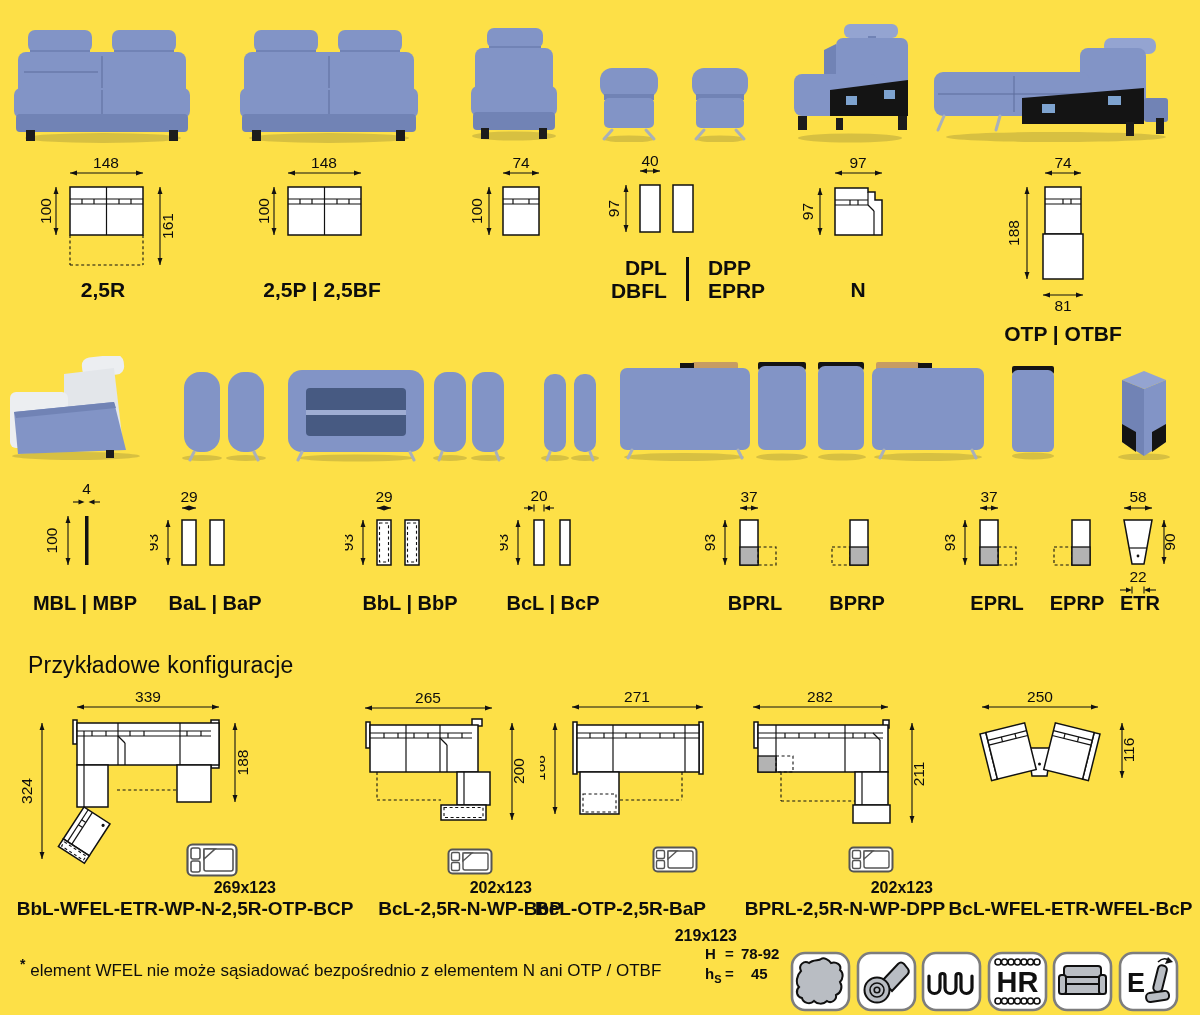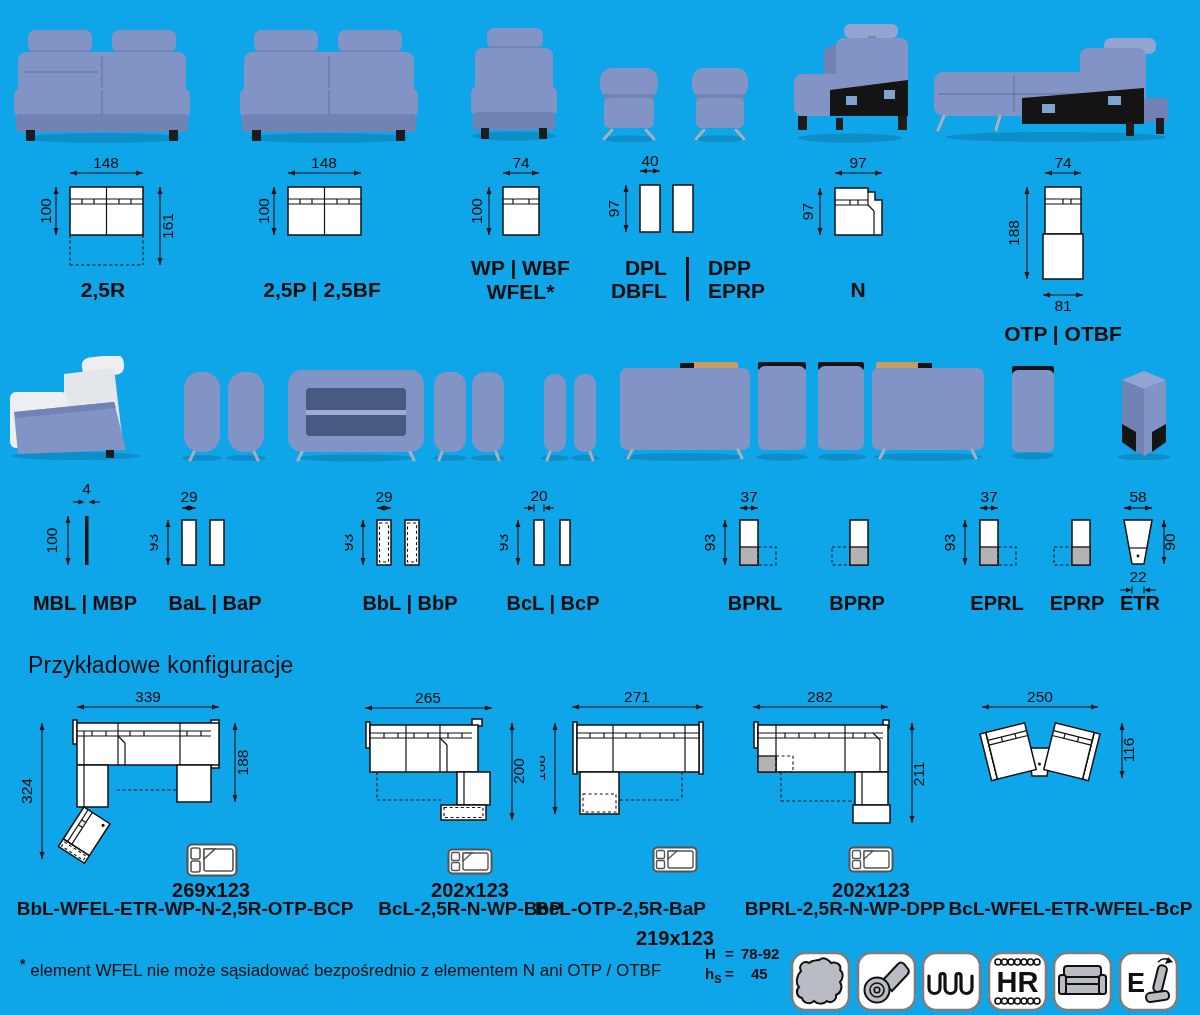--- a/index.html
+++ b/index.html
@@ -1,21 +1,21 @@
 <!DOCTYPE html>
 <html><head>
 <meta charset="utf-8">
 <style>
   html,body{margin:0;padding:0;background:#fff;}
-  .page{position:relative;width:1200px;height:1015px;background:#0ea5e9;font-family:"Liberation Sans",sans-serif;color:#0d0d0d;overflow:hidden;}
+  .page{position:relative;width:1200px;height:1015px;background:#fde047;font-family:"Liberation Sans",sans-serif;color:#0d0d0d;overflow:hidden;}
   .abs{position:absolute;}
   .lb1{font-weight:bold;font-size:21px;text-align:center;white-space:nowrap;}
   .lb2{font-weight:bold;font-size:20px;text-align:center;white-space:nowrap;}
   .lbc{font-weight:bold;font-size:19px;text-align:center;white-space:nowrap;}
-  .lbm{font-weight:bold;font-size:20px;text-align:center;white-space:nowrap;}
+  .lbm{font-weight:bold;font-size:16px;text-align:right;white-space:nowrap;}
   .heading{font-size:23px;letter-spacing:.2px;}
   .foot{font-size:17px;}
   .foot sup{font-weight:bold;font-size:14px;}
   .dplgrid{display:flex;align-items:center;justify-content:center;gap:19px;font-weight:bold;font-size:21px;line-height:23px;}
   .dplgrid .colL{text-align:right;}
   .dplgrid .colR{text-align:left;}
   .vbar{width:3px;height:44px;background:#0d0d0d;}
   .spec{font-size:15px;font-weight:bold;line-height:20px;}
   .spec .lab{display:inline-block;width:20px;}
   .spec .eq{display:inline-block;width:16px;}
@@ -236,24 +236,20 @@
       <line class="ln" x1="40" y1="49" x2="76" y2="49"></line>
  <line class="ln" x1="58" y1="44" x2="58" y2="49"></line>
       <line class="ln" x1="66" y1="44" x2="66" y2="49"></line>
  <rect class="sh" x="38" y="79" width="40" height="45"></rect>
  <line class="dm" x1="38" y1="140" x2="78" y2="140" marker-start="url(#arr)" marker-end="url(#arr)"></line>
  <text class="dim" x="58" y="156" text-anchor="middle">81</text>
 </svg>
 
 <div class="abs lb1" style="left:38px;top:278px;width:130px">2,5R</div>
 <div class="abs lb1" style="left:237px;top:278px;width:170px">2,5P  | 2,5BF</div>
-<div class="abs" style="left:453px;top:256px;width:135px">
-  <div class="lb1">WP | WBF</div>
-  <div class="lb1">WFEL*</div>
-</div>
 <div class="abs dplgrid" style="left:610px;top:256px;width:156px">
   <div class="colL">
     <div>DPL</div>
     <div>DBFL</div>
   </div>
   <div class="vbar"></div>
   <div class="colR">
     <div>DPP</div>
     <div>EPRP</div>
   </div>

